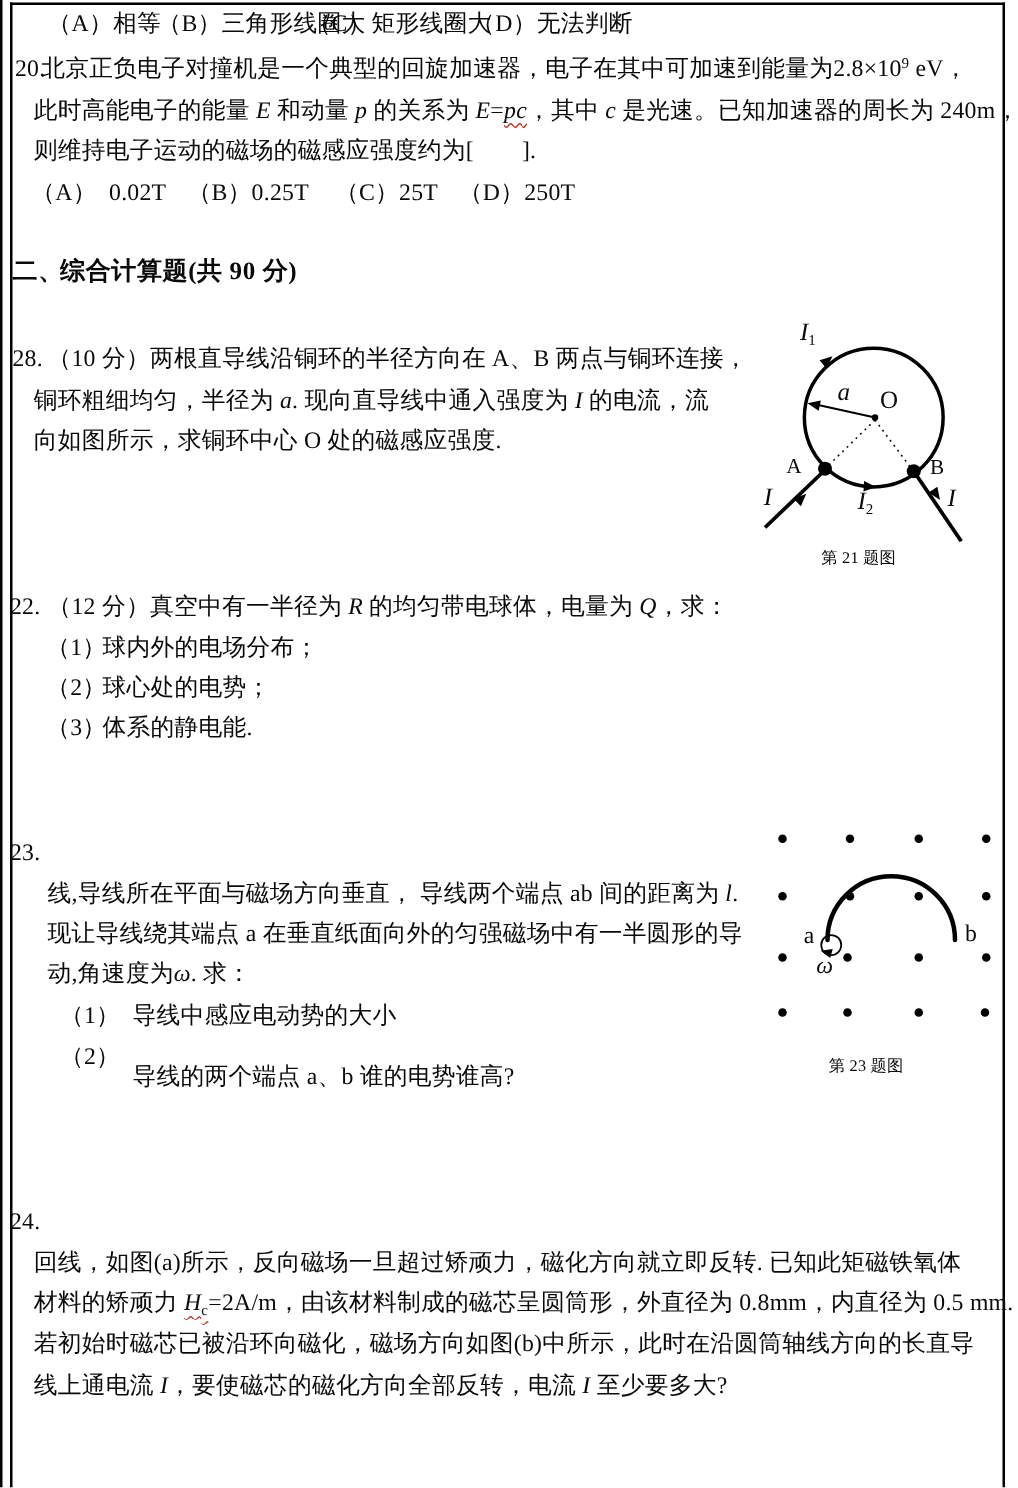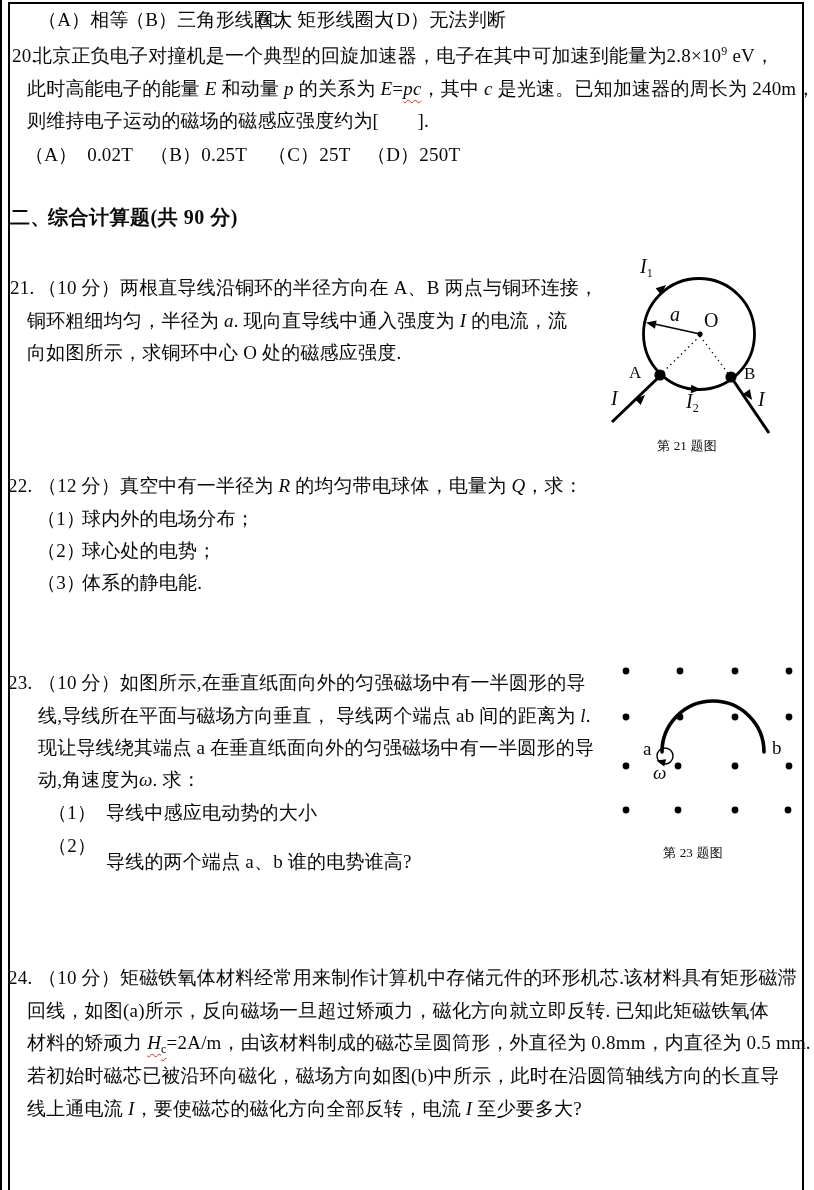--- a/index.html
+++ b/index.html
@@ -42,21 +42,21 @@
   <div class="t" style="left:27px;top:77px"><span>此时高能电子的能量 </span><span class="it">E</span><span> 和动量 </span><span class="it">p</span><span> 的关系为 </span><span class="it">E</span><span>=</span><span class="it sq">pc</span><span>，其中 </span><span class="it">c</span><span> 是光速。已知加速器的周长为 240m，</span></div>
   <div class="t" style="left:27px;top:109px">则维持电子运动的磁场的磁感应强度约为[　　].</div>
   <div class="t" style="left:25px;top:143px">（A）  0.02T</div>
   <div class="t" style="left:150px;top:143px">（B）0.25T</div>
   <div class="t" style="left:268px;top:143px">（C）25T</div>
   <div class="t" style="left:367px;top:143px">（D）250T</div>
 
   <div class="t heading" style="left:10px;top:205px">二、</div>
   <div class="t heading" style="left:48px;top:205px">综合计算题(共 90 分)</div>
 
-  <div class="t" style="left:10px;top:276px">21.</div>
+  <div class="t" style="left:10px;top:276px">28.</div>
   <div class="t" style="left:38px;top:276px">（10 分）两根直导线沿铜环的半径方向在 A、B 两点与铜环连接，</div>
   <div class="t" style="left:27px;top:309px"><span>铜环粗细均匀，半径为 </span><span class="it">a</span><span>. 现向直导线中通入强度为 </span><span class="it">I</span><span> 的电流，流</span></div>
   <div class="t" style="left:27px;top:341px">向如图所示，求铜环中心 O 处的磁感应强度.</div>
 
   <svg style="left:600px;top:252px" width="212" height="192" viewBox="0 0 212 192">
     <circle cx="99" cy="82" r="55.5" fill="none" stroke="#000" stroke-width="2.8"></circle>
     <circle cx="100" cy="82" r="2.6" fill="#000"></circle>
     <line x1="100" y1="82" x2="50" y2="71" stroke="#000" stroke-width="1.6"></line>
     <path d="M0,0 L10,4.2 L10,-4.2 Z" fill="#000" transform="translate(46,70.5) rotate(12)"></path>
     <line x1="100" y1="84" x2="61" y2="122" stroke="#000" stroke-width="1.2" stroke-dasharray="1.5 3.5"></line>
@@ -83,21 +83,20 @@
   <div class="t" style="left:8px;top:474px">22.</div>
   <div class="t" style="left:38px;top:474px"><span>（12 分）真空中有一半径为 </span><span class="it">R</span><span> 的均匀带电球体，电量为 </span><span class="it">Q</span><span>，求：</span></div>
   <div class="t" style="left:37px;top:507px">（1）</div>
   <div class="t" style="left:82px;top:507px">球内外的电场分布；</div>
   <div class="t" style="left:37px;top:539px">（2）</div>
   <div class="t" style="left:82px;top:539px">球心处的电势；</div>
   <div class="t" style="left:37px;top:571px">（3）</div>
   <div class="t" style="left:82px;top:571px">体系的静电能.</div>
 
   <div class="t" style="left:8px;top:671px">23.</div>
-  <div class="t" style="left:38px;top:671px">（10 分）如图所示,在垂直纸面向外的匀强磁场中有一半圆形的导</div>
   <div class="t" style="left:38px;top:704px"><span>线,导线所在平面与磁场方向垂直， 导线两个端点 ab 间的距离为 </span><span class="it">l</span><span>.</span></div>
   <div class="t" style="left:38px;top:736px">现让导线绕其端点 a 在垂直纸面向外的匀强磁场中有一半圆形的导</div>
   <div class="t" style="left:38px;top:768px"><span>动,角速度为</span><span class="it">ω</span><span>. 求：</span></div>
   <div class="t" style="left:48px;top:801px">（1）</div>
   <div class="t" style="left:106px;top:801px">导线中感应电动势的大小</div>
   <div class="t" style="left:48px;top:834px">（2）</div>
   <div class="t" style="left:106px;top:850px">导线的两个端点 a、b 谁的电势谁高?</div>
 
   <svg style="left:612px;top:662px" width="192" height="156" viewBox="0 0 192 156">
     <g fill="#000">
@@ -121,18 +120,17 @@
     <path d="M 50 90 A 51 51 0 0 1 152 90" fill="none" stroke="#000" stroke-width="3.6" stroke-linecap="round"></path>
     <circle cx="53" cy="94" r="8" fill="none" stroke="#000" stroke-width="1.4"></circle>
     <path d="M0,0 L9,3.8 L9,-3.8 Z" fill="#000" transform="translate(44.5,98.5) rotate(15)"></path>
   </svg>
   <div class="figlabel" style="left:643px;top:739px;font-size:19px">a</div>
   <div class="figlabel" style="left:772px;top:738px;font-size:19px">b</div>
   <div class="figlabel" style="left:653px;top:763px;font-size:19px"><span class="it">ω</span></div>
   <div class="t small" style="left:663px;top:845px">第 23 题图</div>
 
   <div class="t" style="left:8px;top:966px">24.</div>
-  <div class="t" style="left:38px;top:966px">（10 分）矩磁铁氧体材料经常用来制作计算机中存储元件的环形机芯.该材料具有矩形磁滞</div>
   <div class="t" style="left:27px;top:999px">回线，如图(a)所示，反向磁场一旦超过矫顽力，磁化方向就立即反转. 已知此矩磁铁氧体</div>
   <div class="t" style="left:27px;top:1031px"><span>材料的矫顽力 </span><span class="it sq">H</span><span class="sub sq">c</span><span>=2A/m，由该材料制成的磁芯呈圆筒形，外直径为 0.8mm，内直径为 0.5 mm.</span></div>
   <div class="t" style="left:27px;top:1064px">若初始时磁芯已被沿环向磁化，磁场方向如图(b)中所示，此时在沿圆筒轴线方向的长直导</div>
   <div class="t" style="left:27px;top:1097px"><span>线上通电流 </span><span class="it">I</span><span>，要使磁芯的磁化方向全部反转，电流 </span><span class="it">I</span><span> 至少要多大?</span></div>
 </div>
 
 </body></html>

